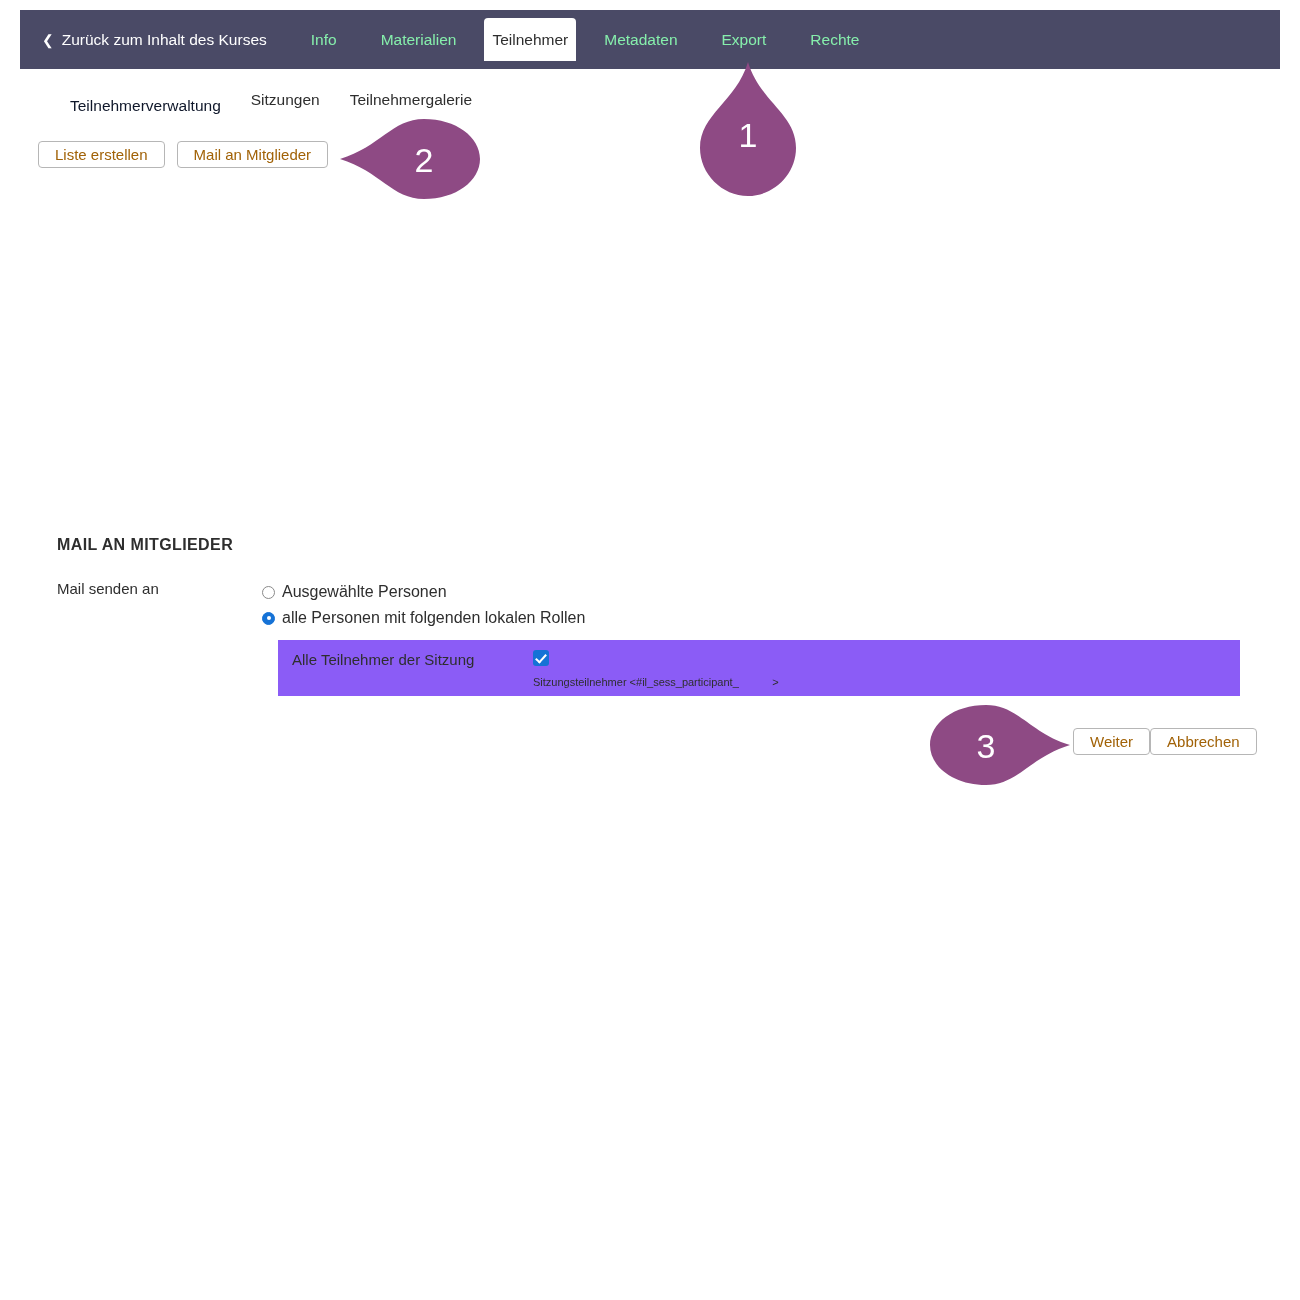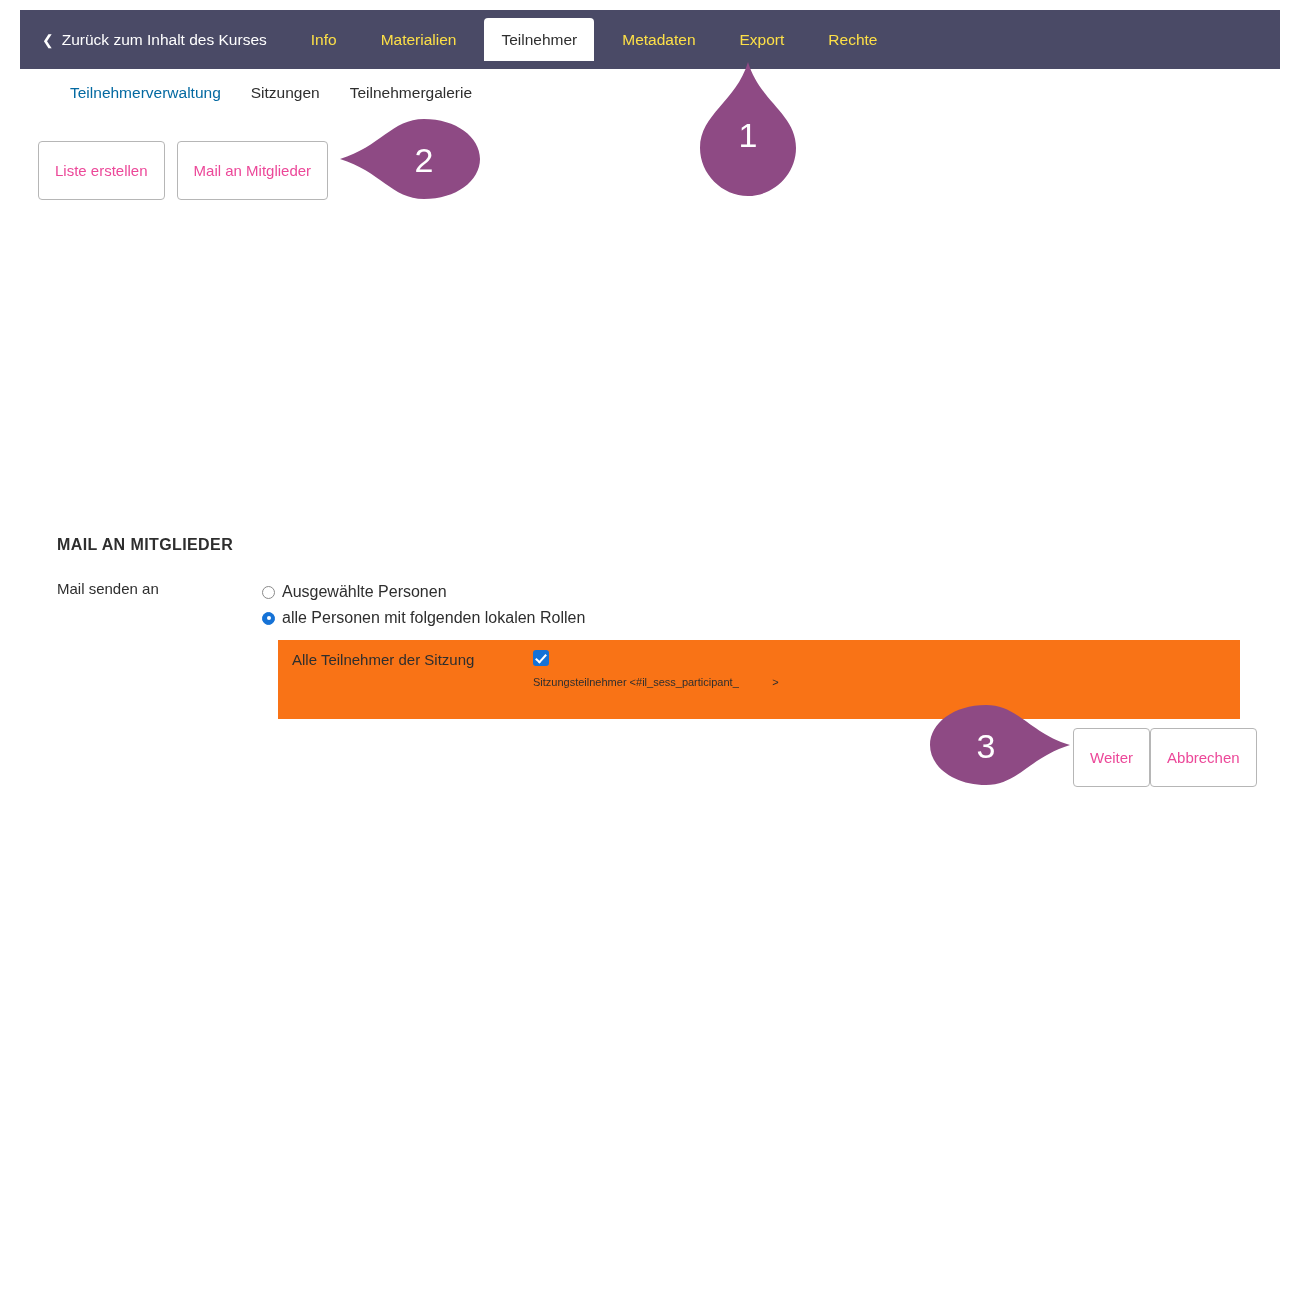--- a/index.html
+++ b/index.html
@@ -47,69 +47,70 @@
   }
   .nav-items {
     display: flex;
     align-items: stretch;
     gap: 0;
   }
   .nav-item {
     display: flex;
     align-items: center;
     padding: 16px 22px;
-    color: #fde047;
+    color: #86efac;
     font-size: 15.5px;
     white-space: nowrap;
   }
   .nav-item.active {
     background: #ffffff;
     color: #2e2e2e;
     margin: 8px 6px 0 6px;
     border-radius: 4px 4px 0 0;
     align-self: flex-start;
     height: 43px;
-    padding: 0 17px;
+    padding: 0 8px;
   }
 
   
   .subtabs {
     position: absolute;
     top: 80px;
     left: 55px;
     display: flex;
     gap: 0;
     align-items: center;
   }
   .subtab {
     font-size: 15.5px;
     color: #2e2e2e;
     padding: 4px 15px;
     white-space: nowrap;
   }
   .subtab.current {
-    color: #0369a1;
+    color: #0f172a;
+    margin-top: 13px;
   }
 
   
   .toolbar {
     position: absolute;
     top: 141px;
     left: 38px;
     display: flex;
     gap: 12px;
   }
   .btn {
     background: #ffffff;
     border: 1px solid #b6b6b6;
     border-radius: 4px;
     font-size: 15px;
     font-family: "Liberation Sans", sans-serif;
-    color: #ec4899;
-    padding: 20px 16px;
+    color: #a16207;
+    padding: 4px 16px;
     line-height: 1.15;
     cursor: pointer;
     white-space: nowrap;
   }
 
   
   .section-title {
     position: absolute;
     top: 536px;
     left: 57px;
@@ -160,22 +161,22 @@
     height: 4px;
     border-radius: 50%;
     background: #ffffff;
   }
 
   .role-panel {
     position: absolute;
     top: 640px;
     left: 278px;
     width: 962px;
-    height: 79px;
-    background: #f97316;
+    height: 56px;
+    background: #8b5cf6;
   }
   .role-title {
     position: absolute;
     top: 11px;
     left: 14px;
     font-size: 15px;
     color: #2e2e2e;
   }
   .role-check {
     position: absolute;

